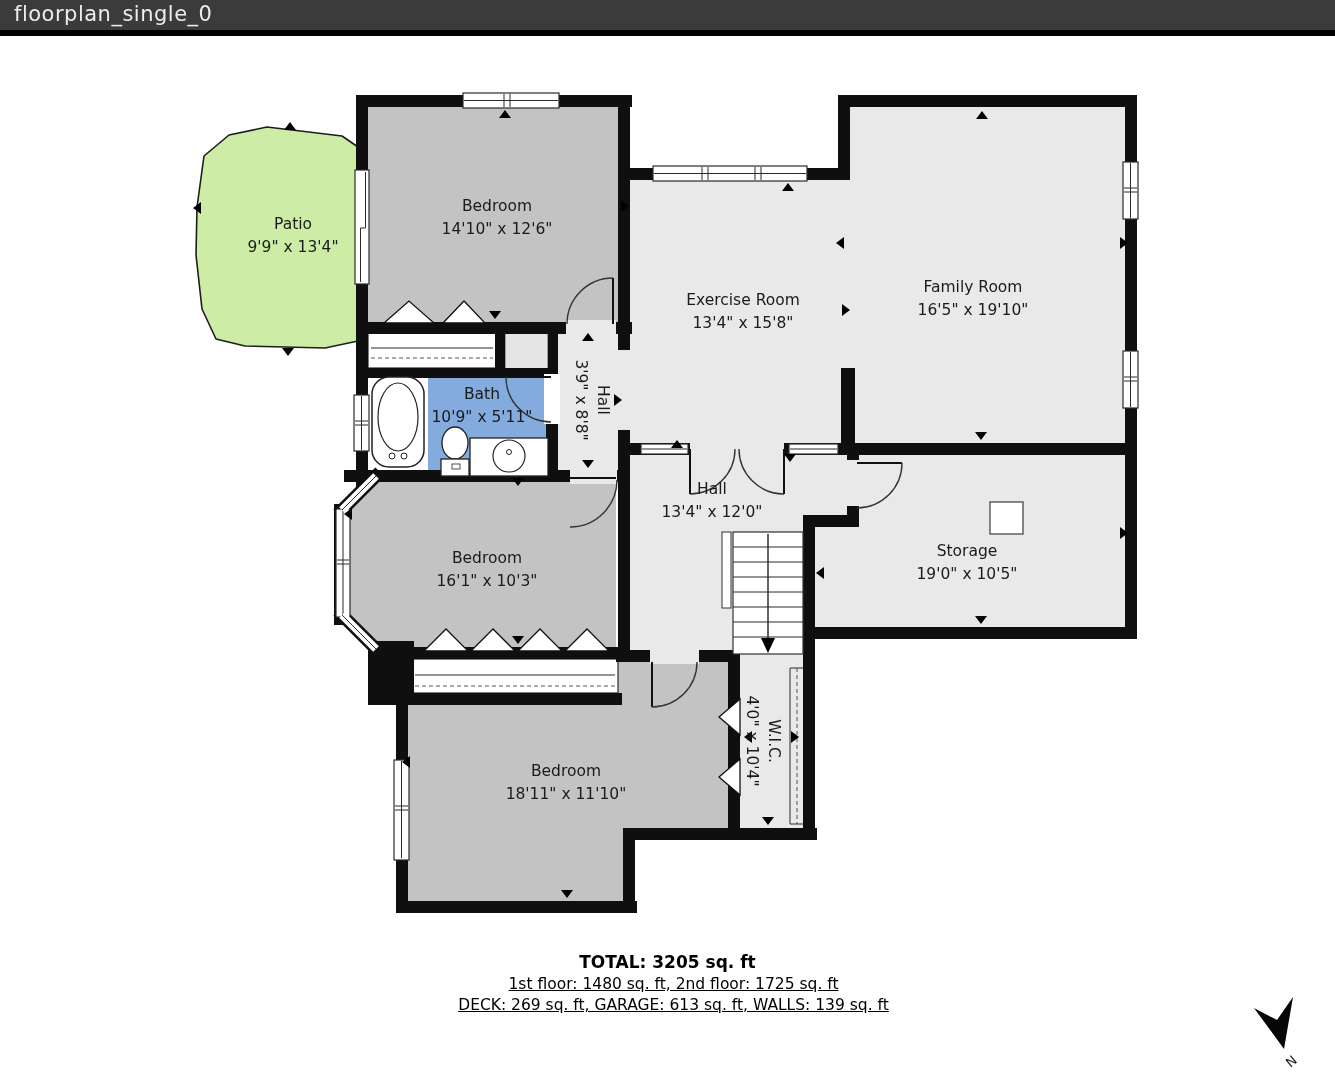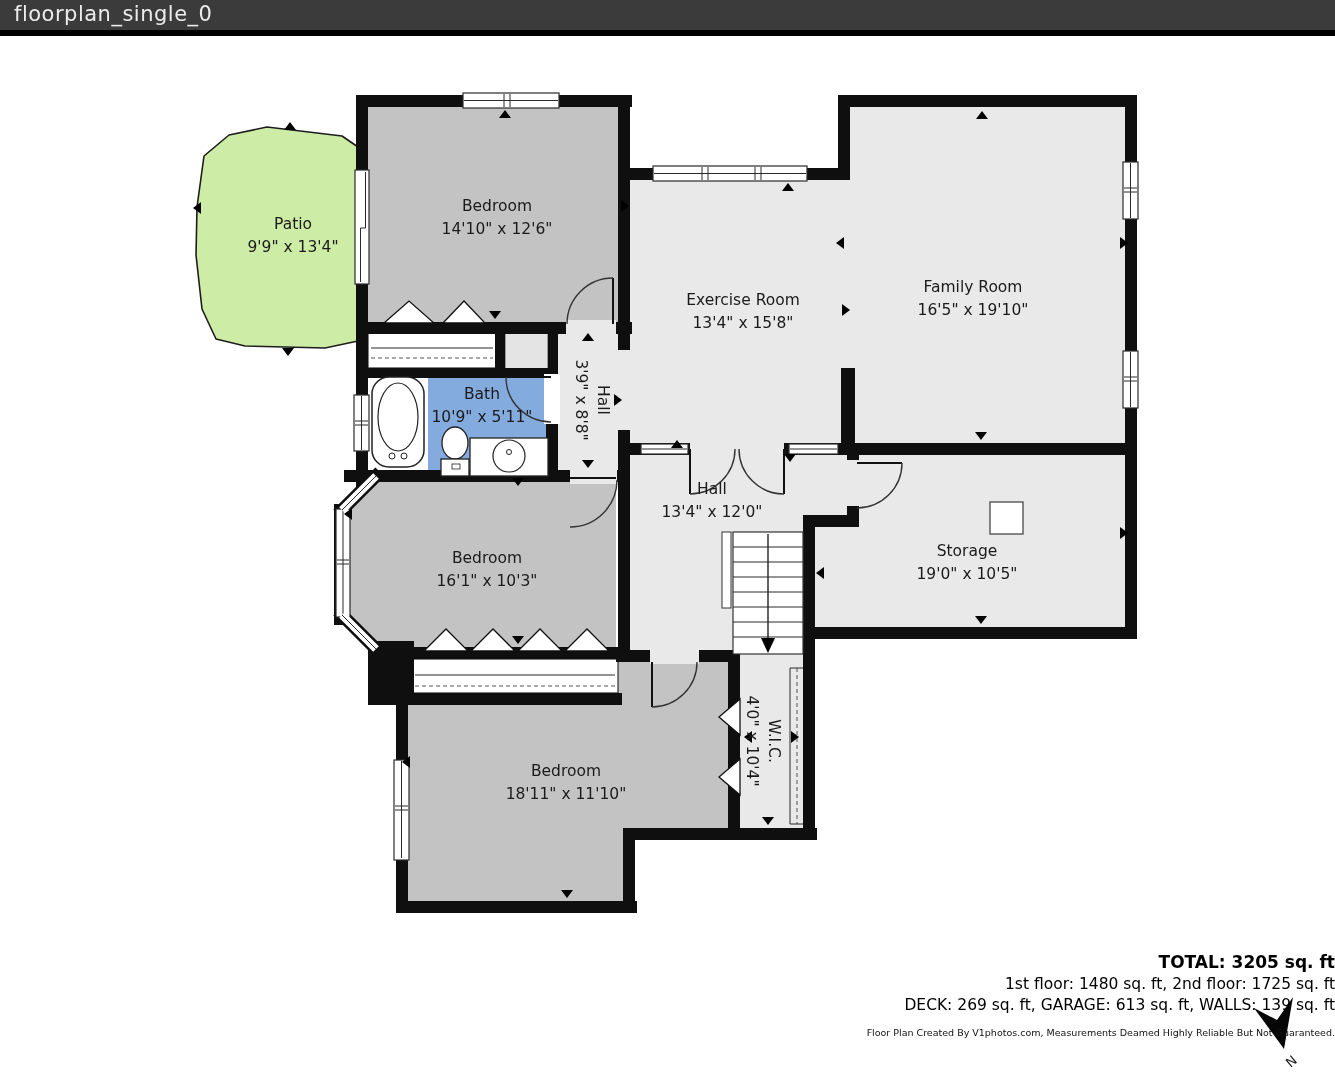--- a/index.html
+++ b/index.html
@@ -12,23 +12,23 @@
   text{font-family:"DejaVu Sans","Liberation Sans",sans-serif;fill:#1b1b1b;}
   .rname,.rdims{font-size:15.5px;}
   .wall{fill:#0f0f0f;}
   .win{fill:#ffffff;stroke:#2b2b2b;stroke-width:1.2;}
   .thin{stroke:#2b2b2b;stroke-width:1;fill:none;}
   .dash{stroke:#555;stroke-width:1;fill:none;stroke-dasharray:4 3;}
   .arc{stroke:#333;stroke-width:1.4;fill:none;}
   .leaf{stroke:#111;stroke-width:2;fill:none;}
   .tick{fill:#000;}
   .tri{fill:#fff;stroke:#111;stroke-width:1.3;stroke-linejoin:miter;}
-  #footer{position:absolute;left:0;top:952px;width:1335px;text-align:right;color:#000;}
+  #footer{position:absolute;left:0;top:952px;width:1335px;text-align:center;color:#000;}
   #footer .l1{font-size:17px;font-weight:bold;margin:0 0 3px 0;}
-  #footer .l{font-size:15.5px;margin:0 0 3px 12px;}
+  #footer .l{font-size:15.5px;margin:0 0 3px 12px;text-decoration:underline;}
   #footer .credit{font-size:9.5px;margin-top:13px;color:#111;}
 </style>
 </head>
 <body>
 
 <div id="page">
 
   <div id="titlebar">
     <div class="t">floorplan_single_0</div>
   </div>
@@ -276,16 +276,15 @@
     <g>
       <path d="M 1254,1008 L 1277,1020 L 1293,997 L 1284,1049 Z" fill="#060606"></path>
       <text x="1291" y="1066" font-size="13" text-anchor="middle" transform="rotate(-40 1291 1061)">N</text>
     </g>
   </svg>
 
   <div id="footer">
     <p class="l1">TOTAL: 3205 sq. ft</p>
     <p class="l">1st floor: 1480 sq. ft, 2nd floor: 1725 sq. ft</p>
     <p class="l">DECK: 269 sq. ft, GARAGE: 613 sq. ft, WALLS: 139 sq. ft</p>
-    <p class="credit">Floor Plan Created By V1photos.com, Measurements Deamed Highly Reliable But Not Guaranteed.</p>
   </div>
 
 </div>
 
 </body></html>

